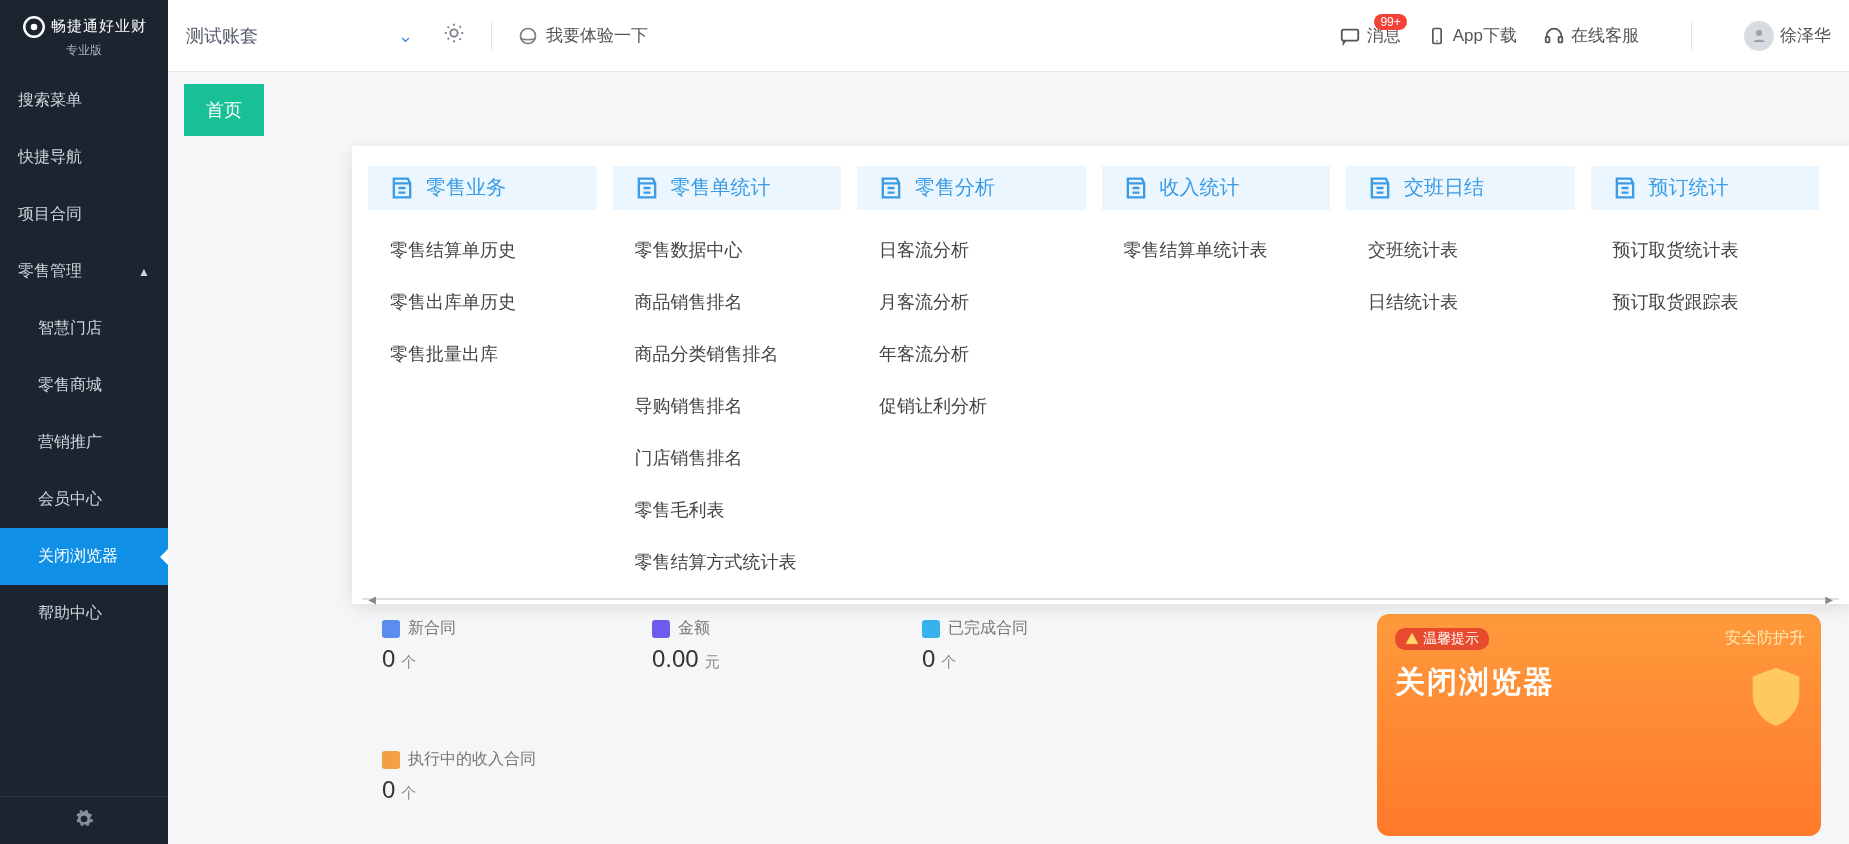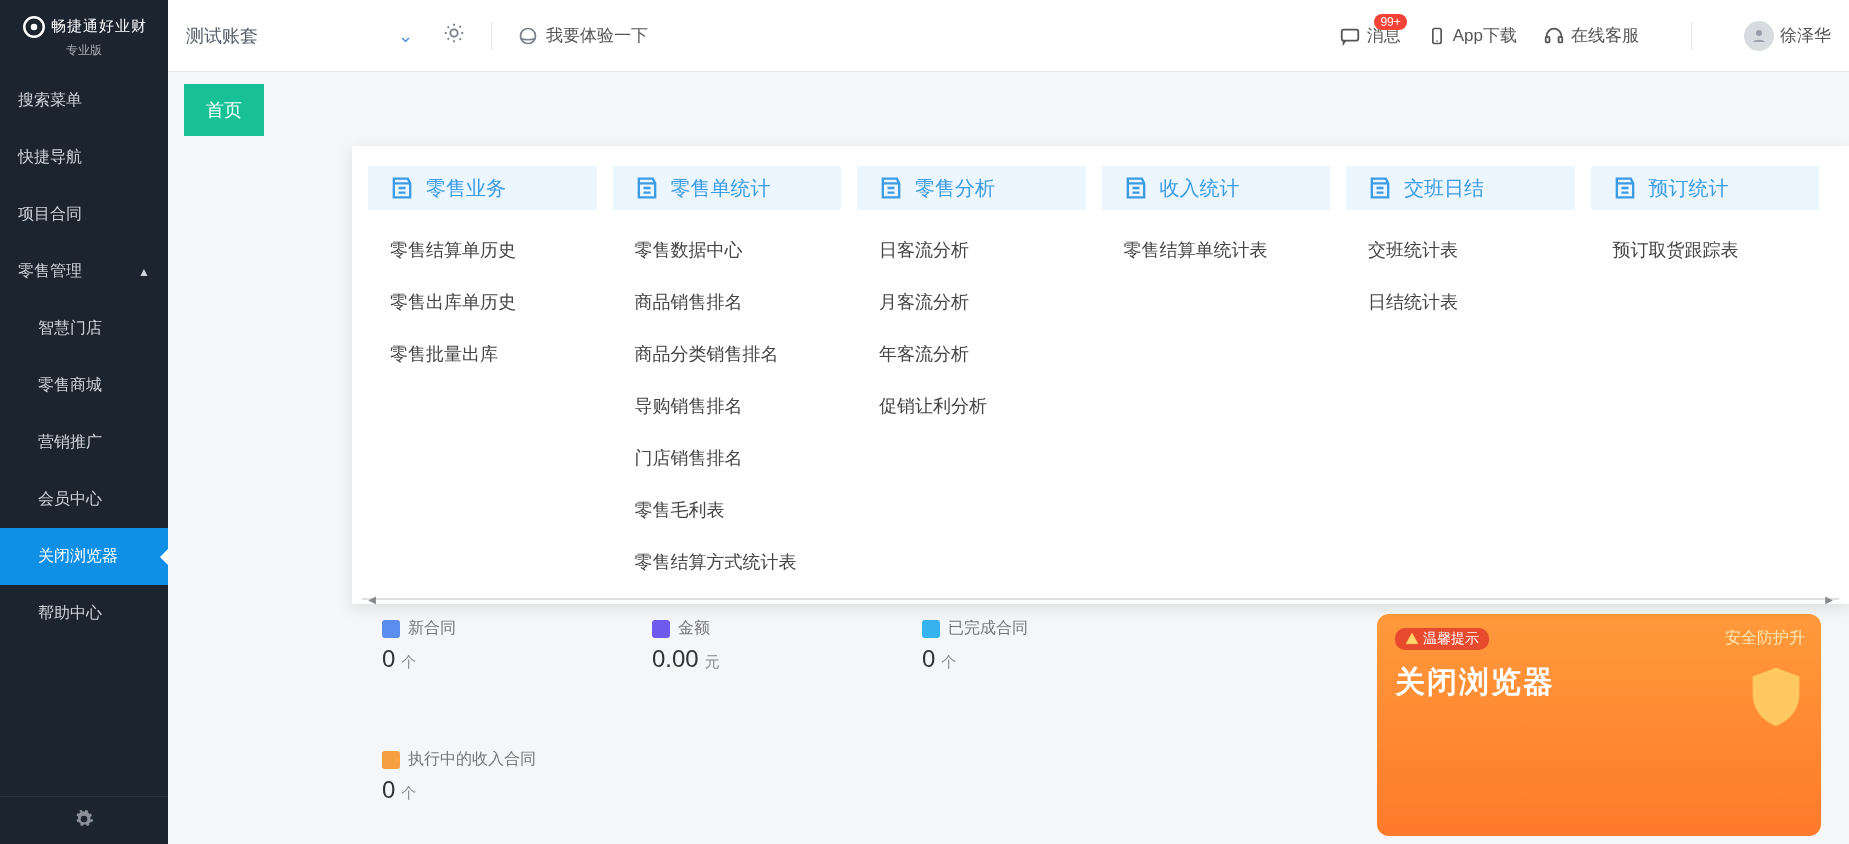--- a/index.html
+++ b/index.html
@@ -26,21 +26,21 @@
 .globe-row { display: flex; align-items: center; gap: 8px; color: #555; font-size: 17px; cursor: pointer; }
 .top-right { margin-left: auto; display: flex; align-items: center; gap: 26px; font-size: 17px; color: #555; }
 .tri { display: flex; align-items: center; gap: 6px; cursor: pointer; position: relative; }
 .badge { position: absolute; top: -10px; right: -6px; background: #f44336; color: #fff; font-size: 12px; padding: 1px 6px; border-radius: 10px; }
 .avatar { width: 30px; height: 30px; border-radius: 50%; background: #d8dbe0; display: inline-flex; align-items: center; justify-content: center; color: #9aa0ab; }
 .tab-row { display: flex; padding: 12px 0 0 16px; background: #f5f6f8; }
 .tab { background: #18c195; color: #fff; padding: 14px 22px; font-size: 18px; }
 .mega { position: absolute; left: 184px; right: 0; top: 146px; bottom: 240px; background: #fff; box-shadow: 0 4px 16px rgba(0,0,0,0.1); padding: 20px 10px 10px 10px; display: flex; flex-direction: column; }
 .cols { display: flex; gap: 0; flex: 1; padding-right: 10px; }
 .col { flex: 1; min-width: 0; }
-.col-head { display: flex; align-items: center; gap: 10px; padding: 8px 20px; background: #ecf6fe; font-size: 20px; color: #3a9be6; margin-bottom: 14px; margin-left: 6px; margin-right: 10px; }
+.col-head { display: flex; gap: 10px; padding: 8px 20px; background: #ecf6fe; font-size: 20px; color: #3a9be6; margin-bottom: 14px; margin-left: 6px; margin-right: 10px; }
 .col-icon { width: 28px; height: 28px; color: #3a9be6; }
 .col-item { padding: 14px 28px; font-size: 18px; color: #444; cursor: pointer; }
 .hscroll { height: 18px; background: #f0f0f0; margin-top: 10px; position: relative; border: 1px solid #e0e0e0; }
 .hscroll-thumb { position: absolute; left: 20px; right: 20px; top: 2px; bottom: 2px; background: #c7c7c7; border-radius: 2px; }
 .hscroll-arrow { position: absolute; top: 0; bottom: 0; width: 18px; display: flex; align-items: center; justify-content: center; font-size: 10px; color: #888; }
 .content-peek { position: absolute; left: 184px; right: 0; bottom: 0; height: 240px; padding: 10px 28px 8px 18px; display: flex; gap: 28px; }
 .stat-row { display: flex; gap: 40px; flex: 2.4; flex-wrap: wrap; }
 .stat { width: 230px; padding: 4px 12px; }
 .stat-head { display: flex; align-items: center; gap: 8px; font-size: 16px; color: #777; }
 .stat-ic { width: 18px; height: 18px; border-radius: 3px; display: inline-block; }
@@ -285,20 +285,21 @@
             <div class="col-item">交班统计表</div>
             <div class="col-item">日结统计表</div>
           </div>
           <div class="col">
             <div class="col-head">
               <svg class="col-icon" viewBox="0 0 24 24">
                 <path fill="none" stroke="#3a9be6" stroke-width="2" d="M5 4h12l2 4v12H5zM5 8h14M9 12h6M9 16h6"></path>
               </svg>
               <span>预订统计</span>
             </div>
+            <div class="col-item">预订取货统计表</div>
             <div class="col-item">预订取货跟踪表</div>
           </div>
         </div>
       <div class="hscroll">
         <span class="hscroll-arrow" style="left:0">◀</span>
         <div class="hscroll-thumb"></div>
         <span class="hscroll-arrow" style="right:0">▶</span>
       </div>
     </div>
 

